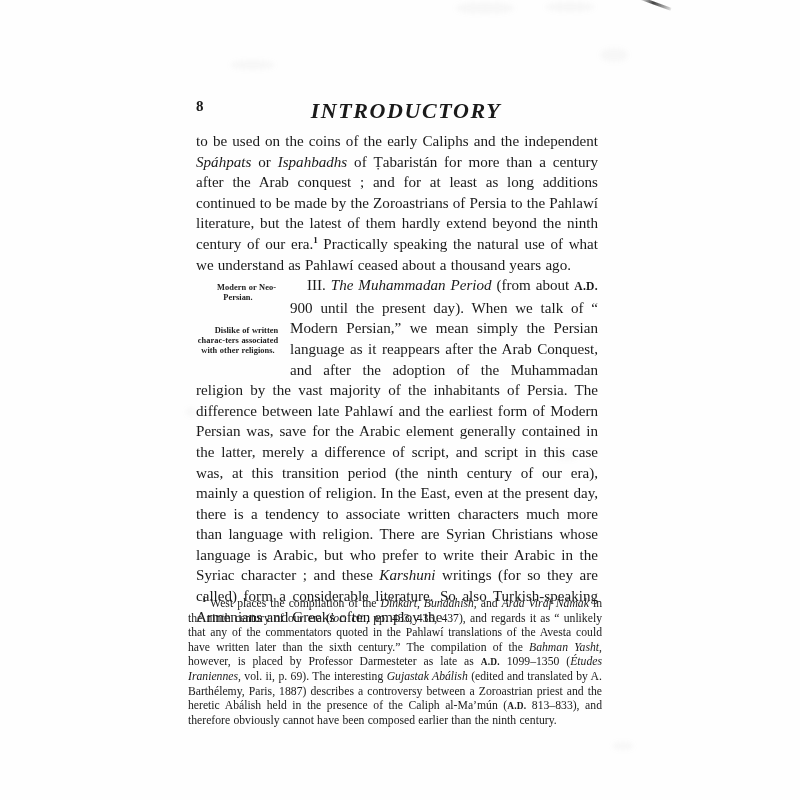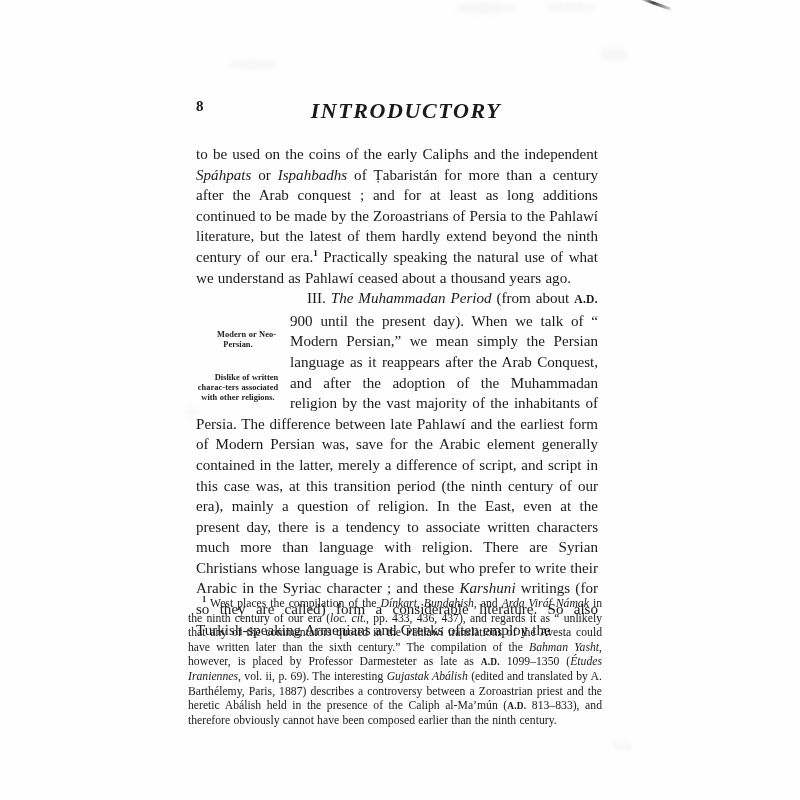--- a/index.html
+++ b/index.html
@@ -70,21 +70,21 @@
     font-size: 22px;
     letter-spacing: 1.6px;
     padding-left: 18px;
     box-sizing: border-box;
   }
 
   
   .body-col {
     position: absolute;
     left: 196px;
-    top: 144px;
+    top: 131px;
     width: 402px;
     font-size: 15.1px;
     line-height: 20.6px;
     text-align: justify;
     text-justify: inter-word;
     word-spacing: .4px;
   }
   .para { margin: 0; text-indent: 0; }
   .para.indent { text-indent: 17px; }
   .it { font-style: italic; }
@@ -107,21 +107,21 @@
     width: 88px;
     margin-left: -2px;
     margin-right: 8px;
     font-size: 8.4px;
     line-height: 10.2px;
     font-weight: bold;
     text-align: center;
     letter-spacing: .05px;
     color: #1c1c1c;
   }
-  .sidenote.sn1 { margin-top: 42px; margin-bottom: 2px; }
+  .sidenote.sn1 { margin-top: 8px; margin-bottom: 2px; }
   .sidenote.sn2 { margin-top: 20px; margin-bottom: 4px; }
 
   
   .footnote {
     position: absolute;
     left: 188px;
     top: 597px;
     width: 414px;
     font-size: 11.7px;
     line-height: 14.6px;

